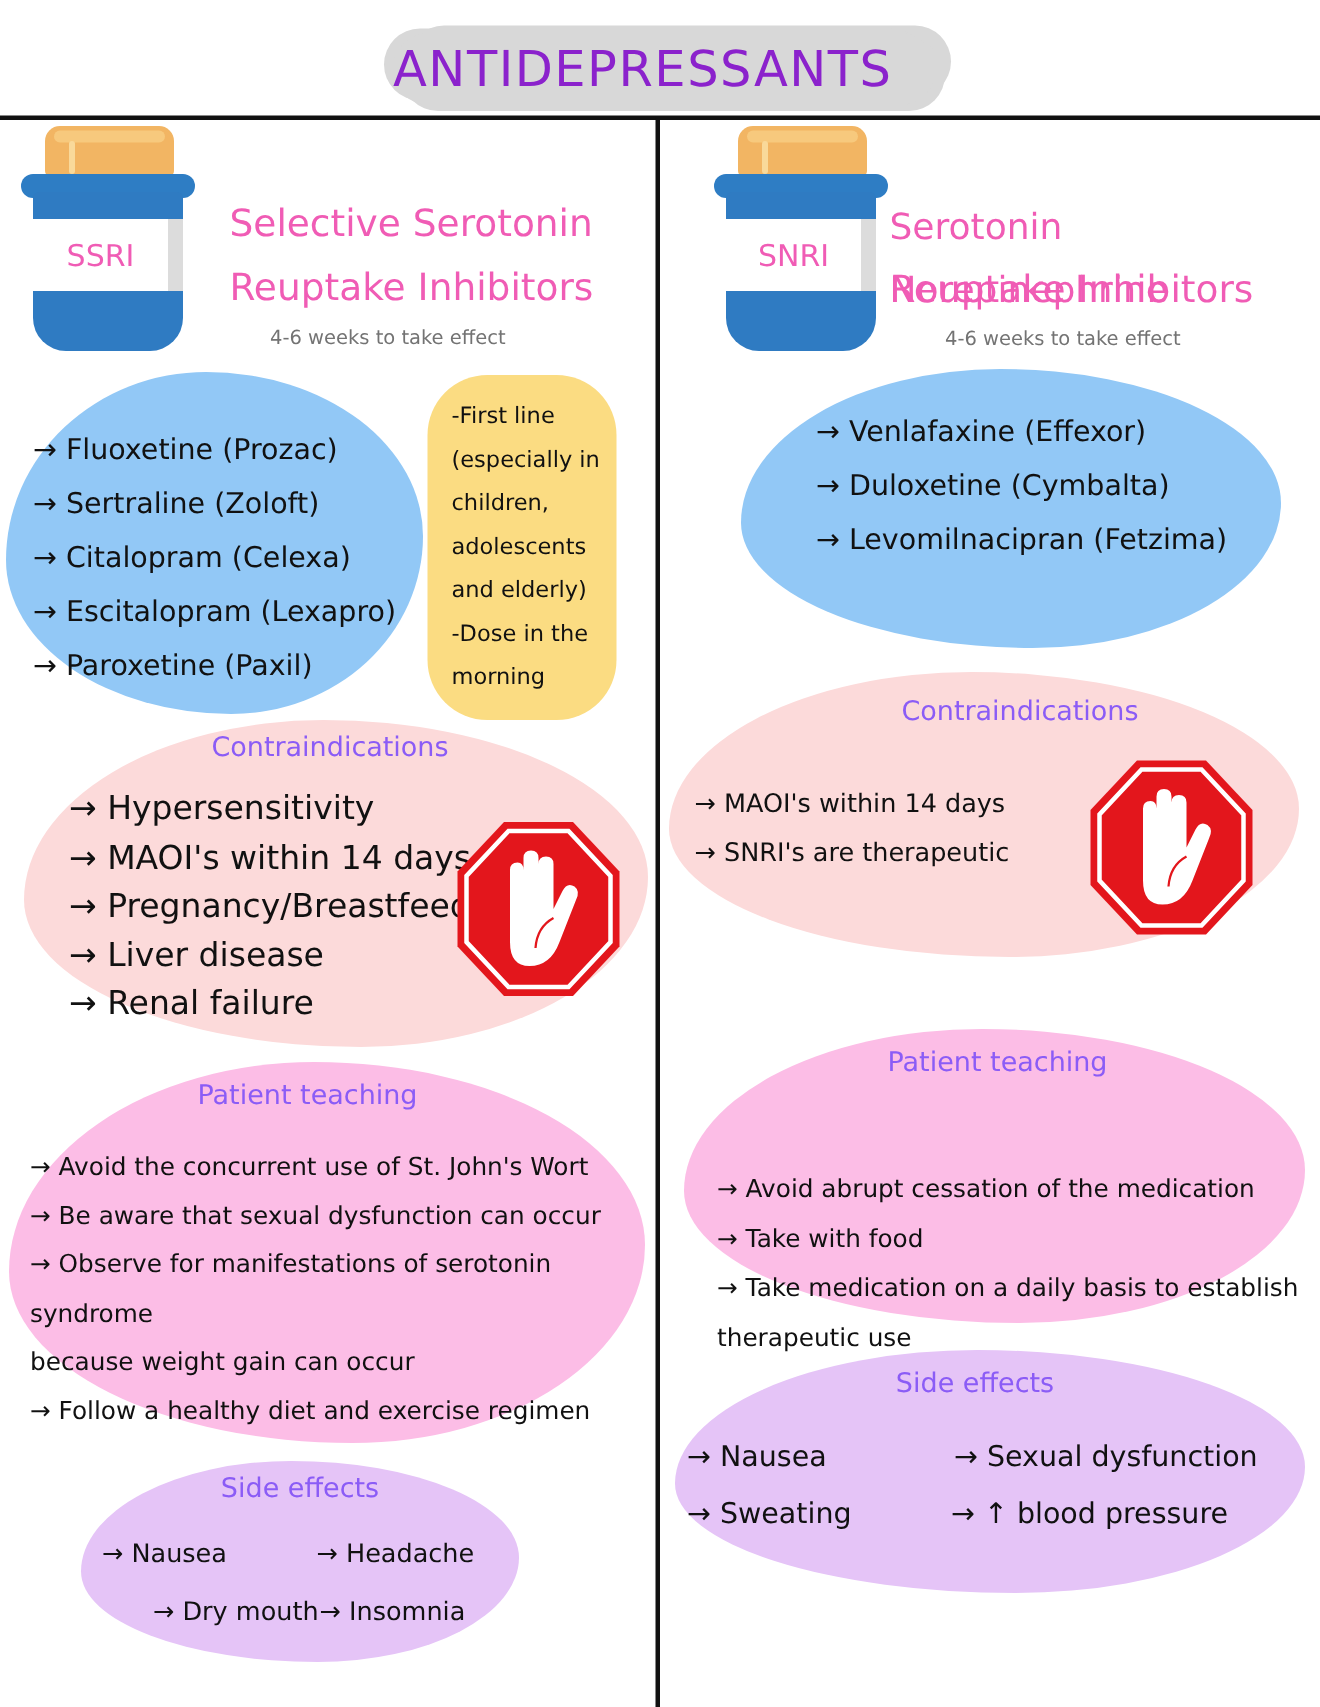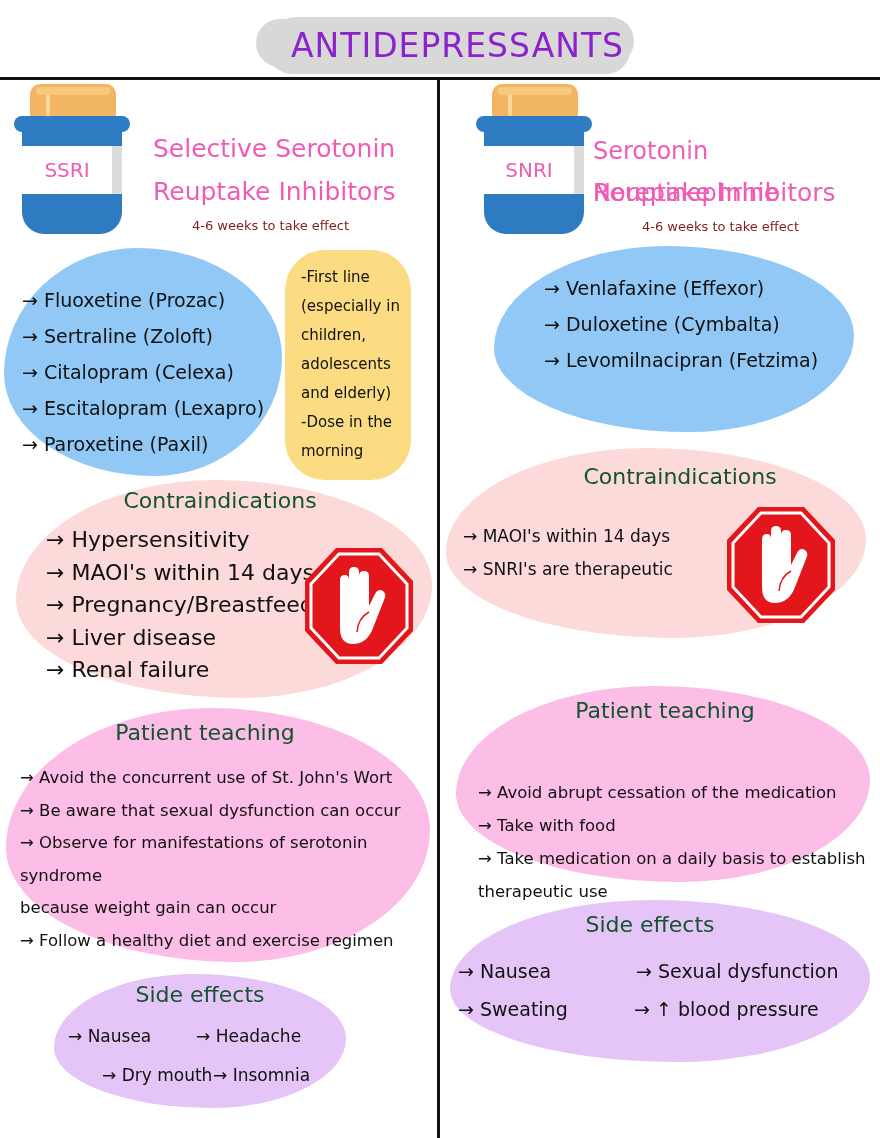--- a/index.html
+++ b/index.html
@@ -7,21 +7,21 @@
   body { position: relative; font-family: "DejaVu Sans", sans-serif; color: #111; }
 
   
   .title-blob {
     position: absolute; left: 262px; top: 22px; width: 362px; height: 48px;
     background: #d8d8d8; border-radius: 26px;
     box-shadow: 6px 4px 0 #d8d8d8, -6px -3px 0 #d8d8d8, 10px -5px 0 #d8d8d8;
   }
   .title {
     position: absolute; left: 262px; top: 24px; width: 362px; height: 44px;
-    text-align: right; font-size: 33px; line-height: 44px; letter-spacing: 1px;
+    text-align: left; font-size: 33px; line-height: 44px; letter-spacing: 1px;
     color: #8b22cc; font-family: "DejaVu Sans", sans-serif; font-weight: normal;
   }
 
   
   .hline { position: absolute; left: 0; top: 77px; width: 880px; height: 3px; background: #111; }
   .vline { position: absolute; left: 437px; top: 78px; width: 3px; height: 1060px; background: #111; }
 
   
   .bottle { position: absolute; width: 120px; height: 150px; }
   .cap {
@@ -44,33 +44,33 @@
     position: absolute; left: 10px; top: 44px; width: 100px; height: 106px;
     background: #2f7bc2; border-radius: 4px 4px 22px 22px;
   }
   .label-b {
     position: absolute; left: 10px; top: 62px; width: 100px; height: 48px;
     background: #ffffff; border-right: 10px solid #dcdcdc;
     text-align: center; line-height: 48px; font-size: 20px; color: #f05cb5;
   }
 
   .heading-pink { position: absolute; font-size: 25px; line-height: 42px; color: #f05cb5; }
-  .subtle { position: absolute; font-size: 13px; color: #7f1d1d; margin-left: 12px; }
+  .subtle { position: absolute; font-size: 13px; color: #737373; }
 
   
   .cloud { position: absolute; border-radius: 48% 52% 46% 54% / 55% 48% 52% 45%; }
   .blue { background: #92c8f6; }
   .yellow { background: #fbdc82; border-radius: 40px; }
   .peach { background: #fcdada; }
   .pink { background: #fcbde6; }
   .purple { background: #e5c4f7; }
 
   .list { position: absolute; list-style: none; }
   .list li { white-space: nowrap; }
-  .section-title { position: absolute; font-size: 22px; text-align: center; color: #14532d; }
+  .section-title { position: absolute; font-size: 18px; text-align: center; color: #8b5cf6; }
   .txt { position: absolute; color: #111; }
 
   .stop { position: absolute; }
 </style>
 </head>
 <body>
 
 <div class="title-blob"></div>
 <h1 class="title">ANTIDEPRESSANTS</h1>
 <div class="hline"></div>
@@ -130,21 +130,21 @@
     <div>→ Be aware that sexual dysfunction can occur</div>
     <div>→ Observe for manifestations of serotonin</div>
     <div>syndrome</div>
     <div>because weight gain can occur</div>
     <div>→ Follow a healthy diet and exercise regimen</div>
   </div>
 
   <div class="cloud purple" style="left:54px; top:974px; width:292px; height:134px;"></div>
   <div class="section-title" style="left:110px; top:982px; width:180px;">Side effects</div>
   <div class="txt" style="left:68px; top:1026px; font-size:17px;">→ Nausea</div>
-  <div class="txt" style="left:196px; top:1026px; font-size:17px;">→ Headache</div>
+  <div class="txt" style="left:211px; top:1026px; font-size:17px;">→ Headache</div>
   <div class="txt" style="left:68px; top:1065px; font-size:17px;margin-left:34px;">→ Dry mouth</div>
   <div class="txt" style="left:213px; top:1065px; font-size:17px;">→ Insomnia</div>
 </section>
 
 <section>
   <div class="bottle" style="left:474px; top:84px;">
     <div class="cap"></div>
     <div class="rim"></div>
     <div class="body-b"></div>
     <div class="label-b">SNRI</div>

